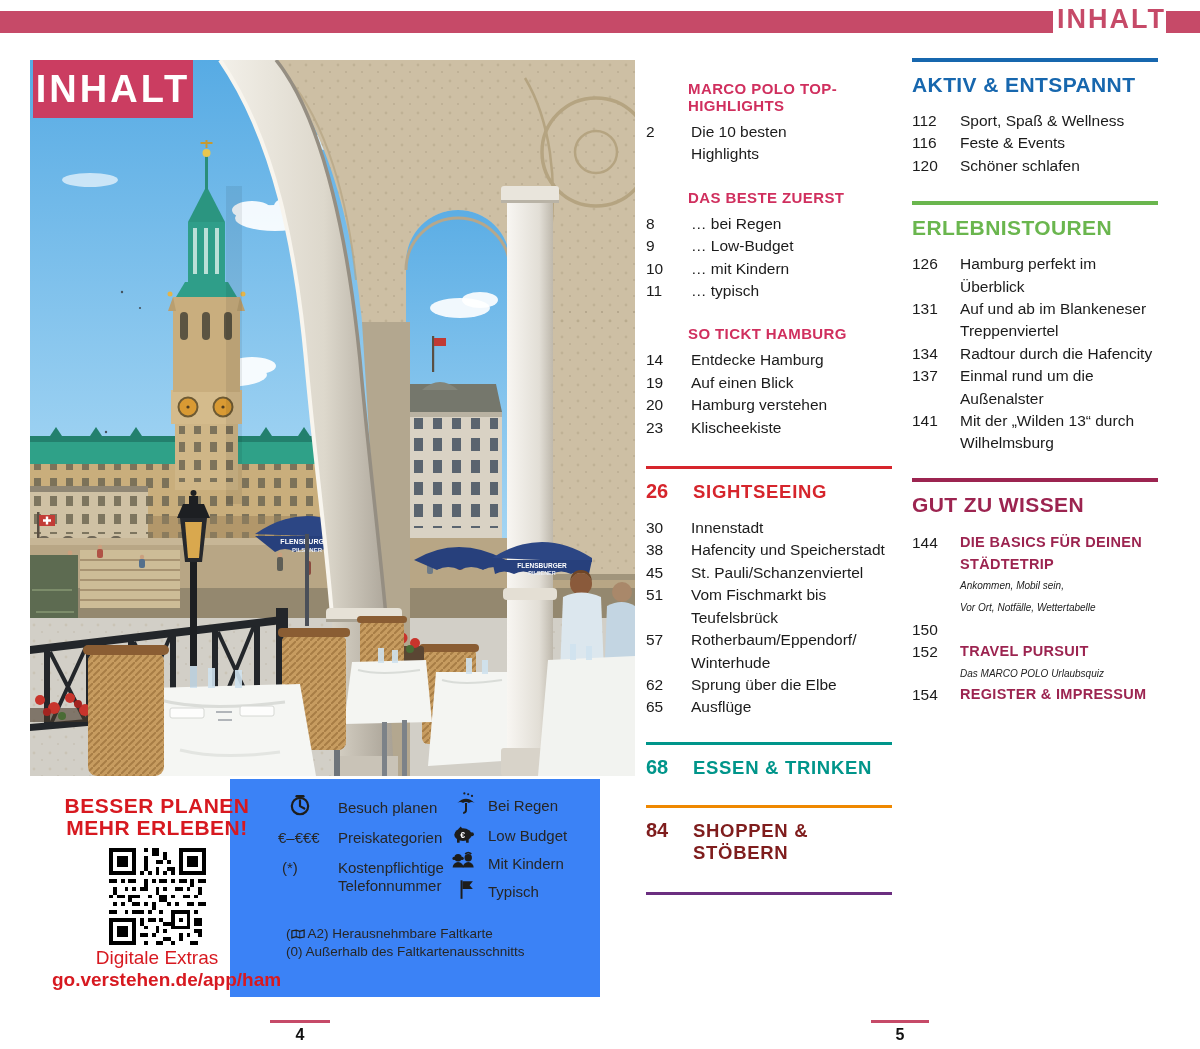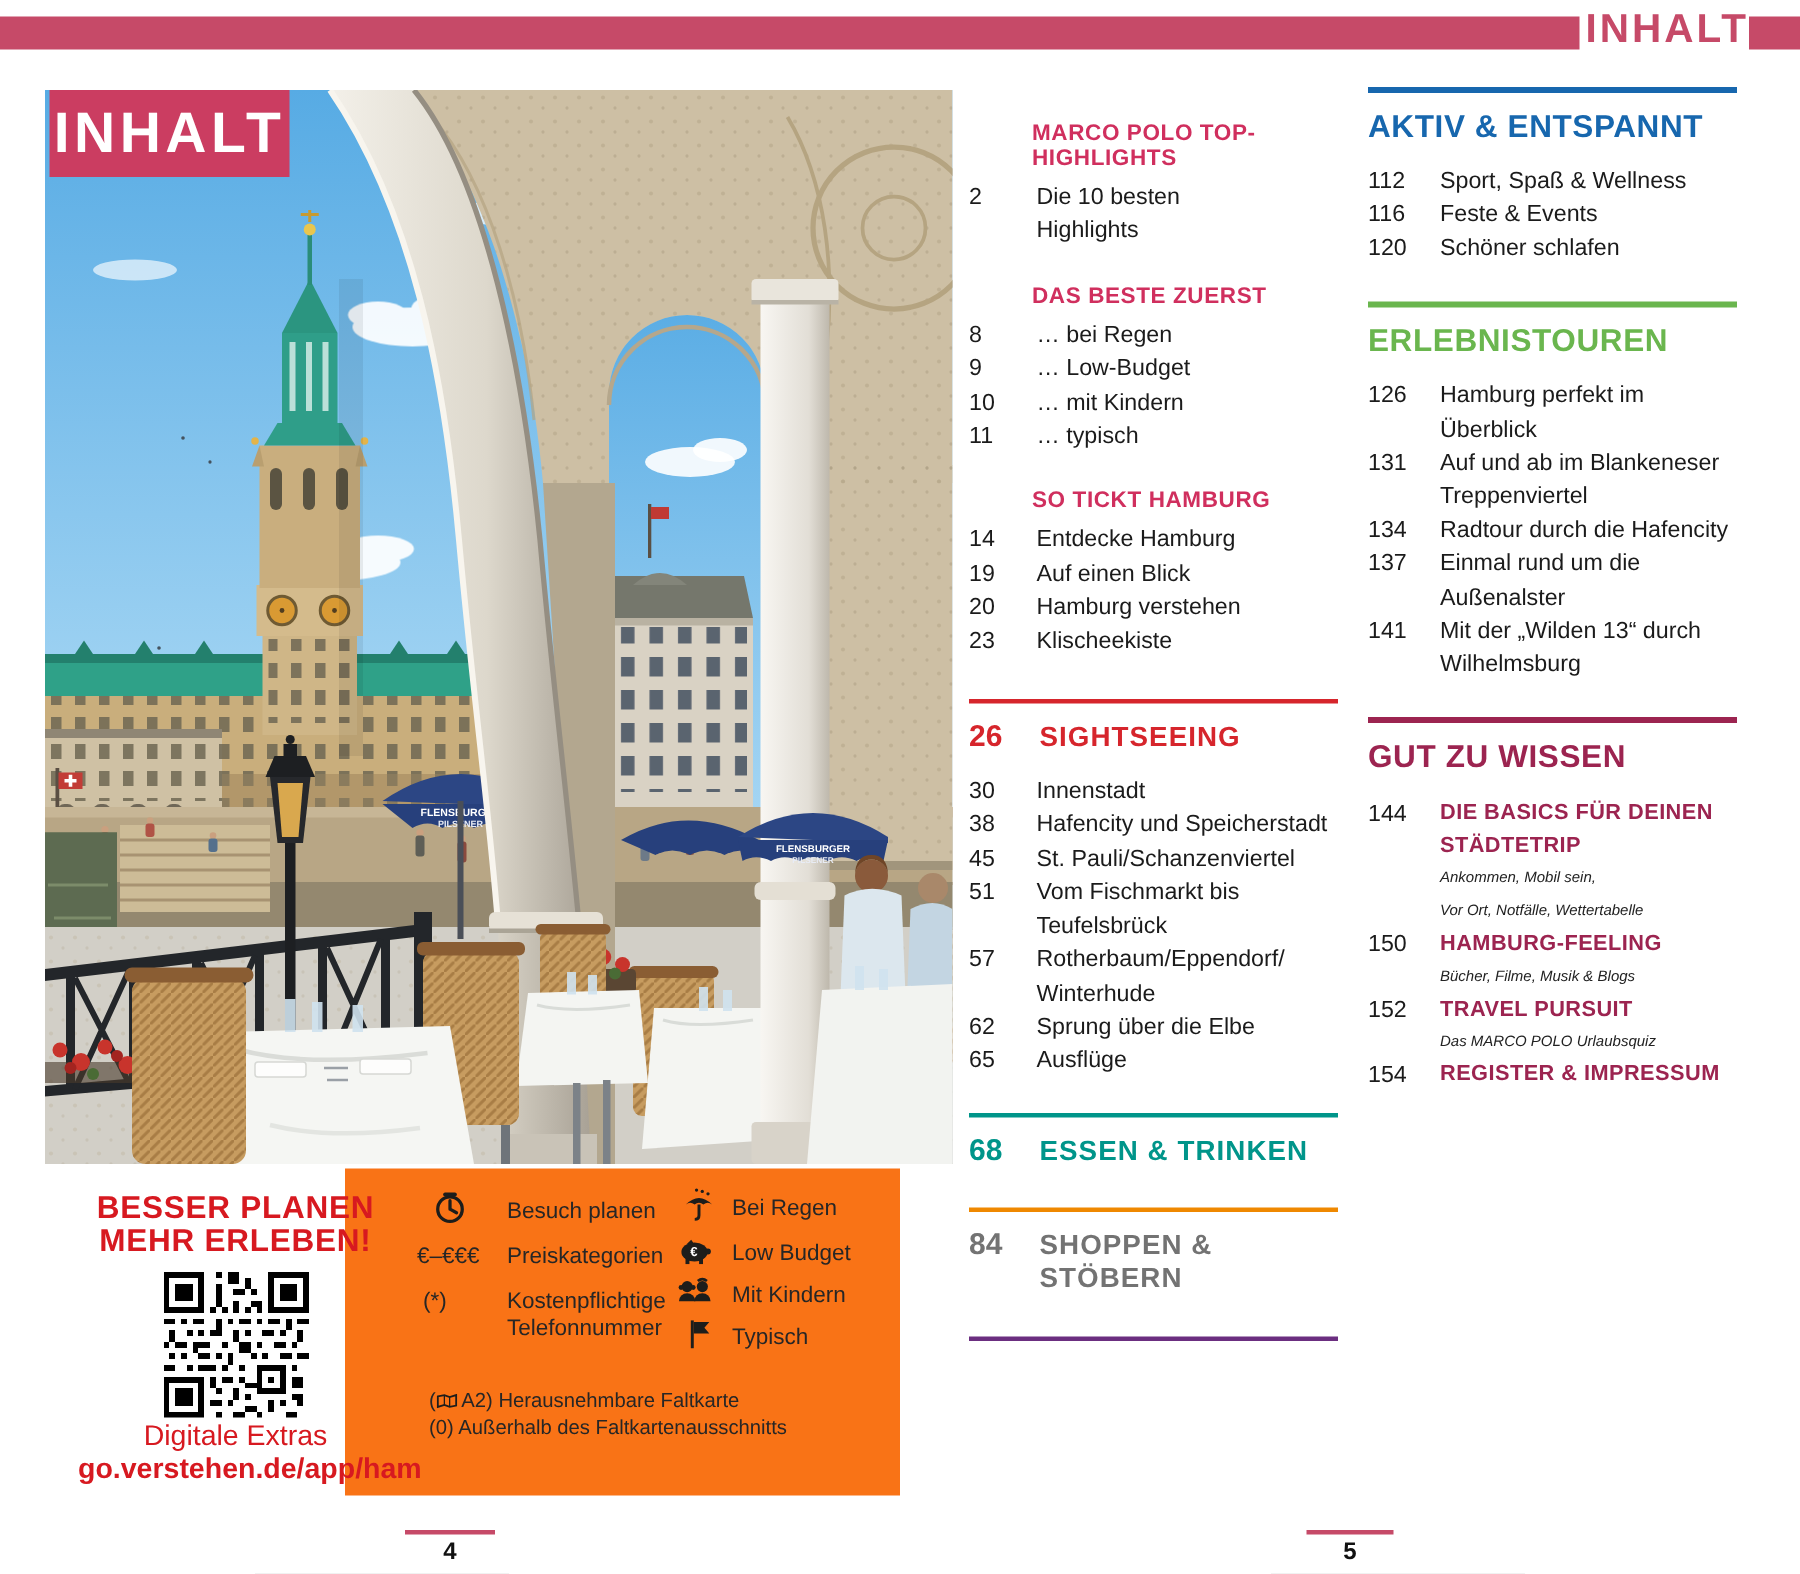--- a/index.html
+++ b/index.html
@@ -27,27 +27,27 @@
   .major .mtitle{font-size:18.5px;letter-spacing:.7px;}
   .r-rule{height:4px;}
   .r-title{font-size:21px;font-weight:bold;letter-spacing:.4px;}
   .r-item .num{width:48px;}
   .gut-row{display:flex;}
   .gut-num{width:48px;flex:none;font-size:15.5px;line-height:21.8px;}
   .gut-b{font-size:14.5px;font-weight:bold;color:#9c2450;letter-spacing:.3px;line-height:21.8px;}
   .gut-i{font-size:10px;font-style:italic;color:#222;line-height:21.8px;}
   .c-red{color:#d6252c;} .bg-red{background:#d6252c;}
   .c-teal{color:#00958a;} .bg-teal{background:#00958a;}
-  .c-orange{color:#737373;} .bg-orange{background:#ef8800;}
+  .c-orange{color:#7f1d1d;} .bg-orange{background:#ef8800;}
   .c-purple{color:#6b2e80;} .bg-purple{background:#6b2e80;}
   .c-blue{color:#1767ae;} .bg-blue{background:#1767ae;}
   .c-green{color:#6ab64e;} .bg-green{background:#6ab64e;}
   .c-berry{color:#9c2450;} .bg-berry{background:#9c2450;}
   
-  #legend{left:230px;top:779px;width:370px;height:218px;background:#f97316;}
+  #legend{left:230px;top:779px;width:370px;height:218px;background:#3b82f6;}
   .leg-label{position:absolute;font-size:15px;color:#262626;line-height:18px;}
   .leg-sym{position:absolute;font-size:15px;color:#262626;}
   .leg-ic{position:absolute;width:24px;height:24px;}
   .leg-note{position:absolute;font-size:13.5px;color:#262626;line-height:17px;}
   
   #promo{left:52px;top:795px;width:210px;text-align:center;}
   .promo-h{font-size:21px;line-height:22px;font-weight:bold;color:#d71920;letter-spacing:.5px;}
   .promo-cta1{font-size:19px;font-weight:normal;color:#d71920;margin-top:2px;}
   .promo-cta2{font-size:19px;font-weight:bold;color:#d71920;}
   #qr{margin:9px auto 0 auto;width:97px;height:97px;display:block;}
@@ -605,24 +605,20 @@
         <span class="gut-num">144</span>
         <span>
           <span class="gut-b" style="display:block;">DIE BASICS FÜR DEINEN</span>
           <span class="gut-b" style="display:block;">STÄDTETRIP</span>
           <span class="gut-i" style="display:block;">Ankommen, Mobil sein,</span>
           <span class="gut-i" style="display:block;">Vor Ort, Notfälle, Wettertabelle</span>
         </span>
       </div>
       <div class="gut-row">
         <span class="gut-num">150</span>
-        <span>
-          <span class="gut-b" style="display:block;">HAMBURG-FEELING</span>
-          <span class="gut-i" style="display:block;">Bücher, Filme, Musik &amp; Blogs</span>
-        </span>
       </div>
       <div class="gut-row">
         <span class="gut-num">152</span>
         <span>
           <span class="gut-b" style="display:block;">TRAVEL PURSUIT</span>
           <span class="gut-i" style="display:block;">Das MARCO POLO Urlaubsquiz</span>
         </span>
       </div>
       <div class="gut-row">
         <span class="gut-num">154</span>

